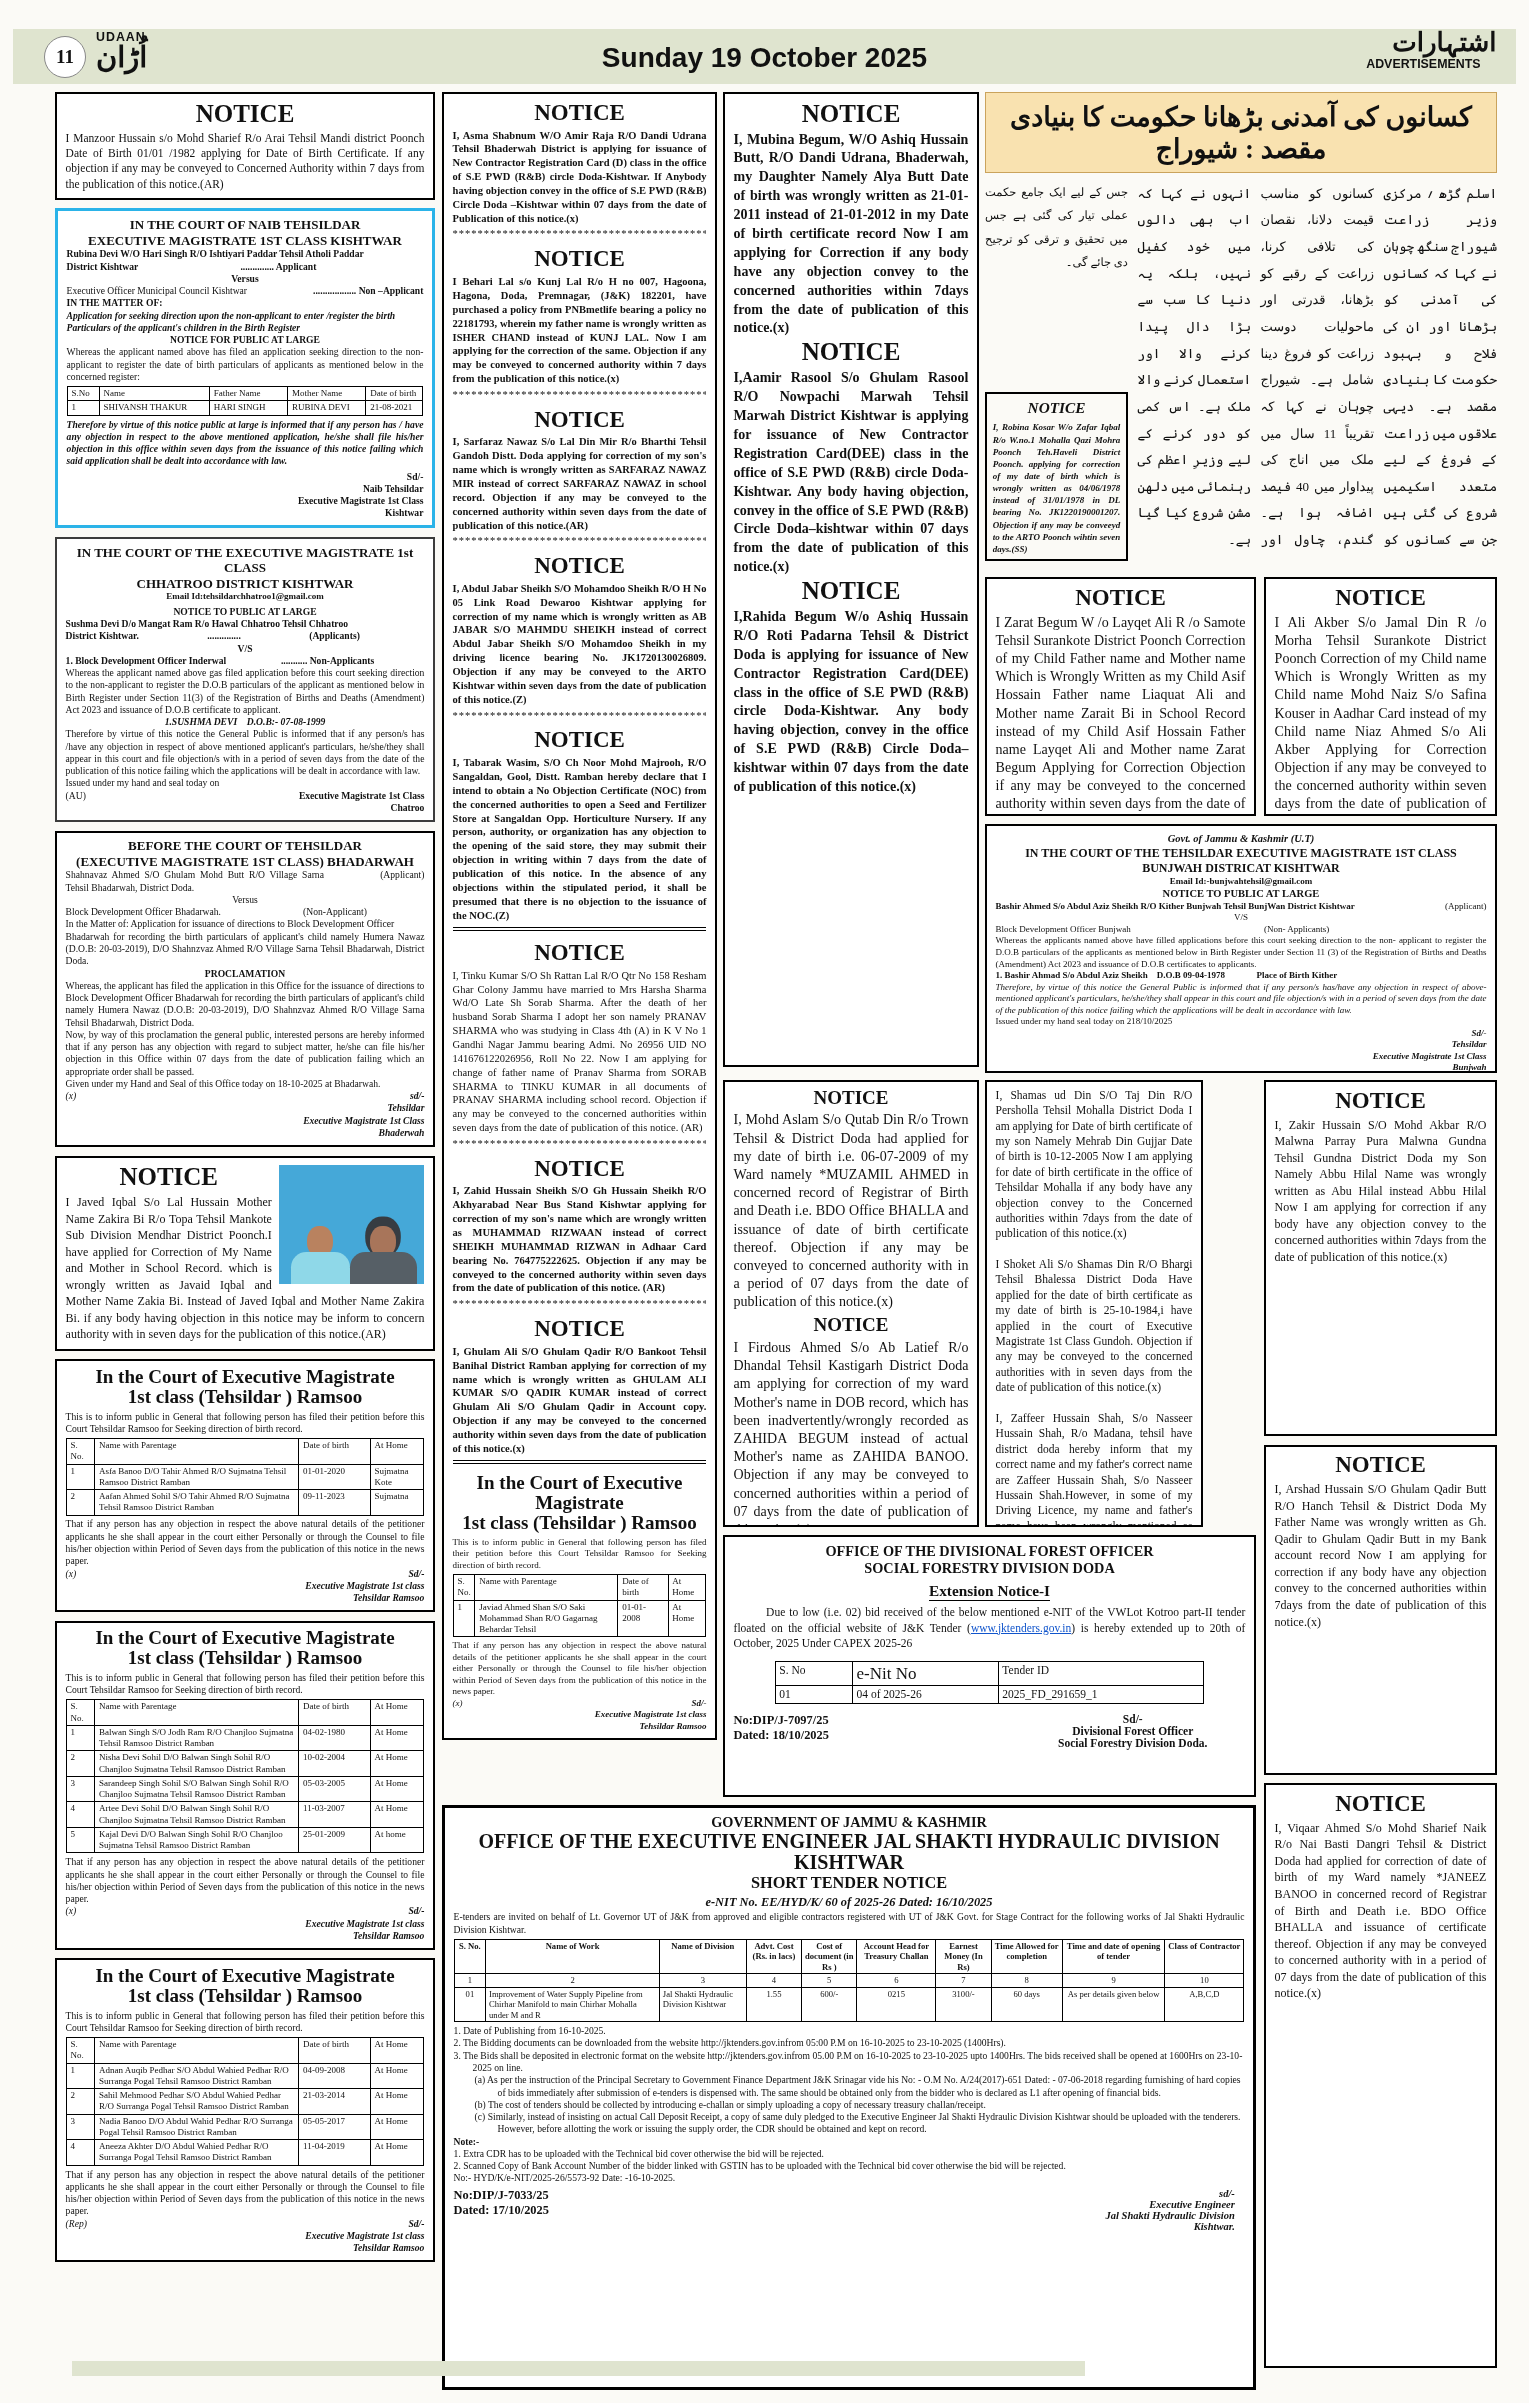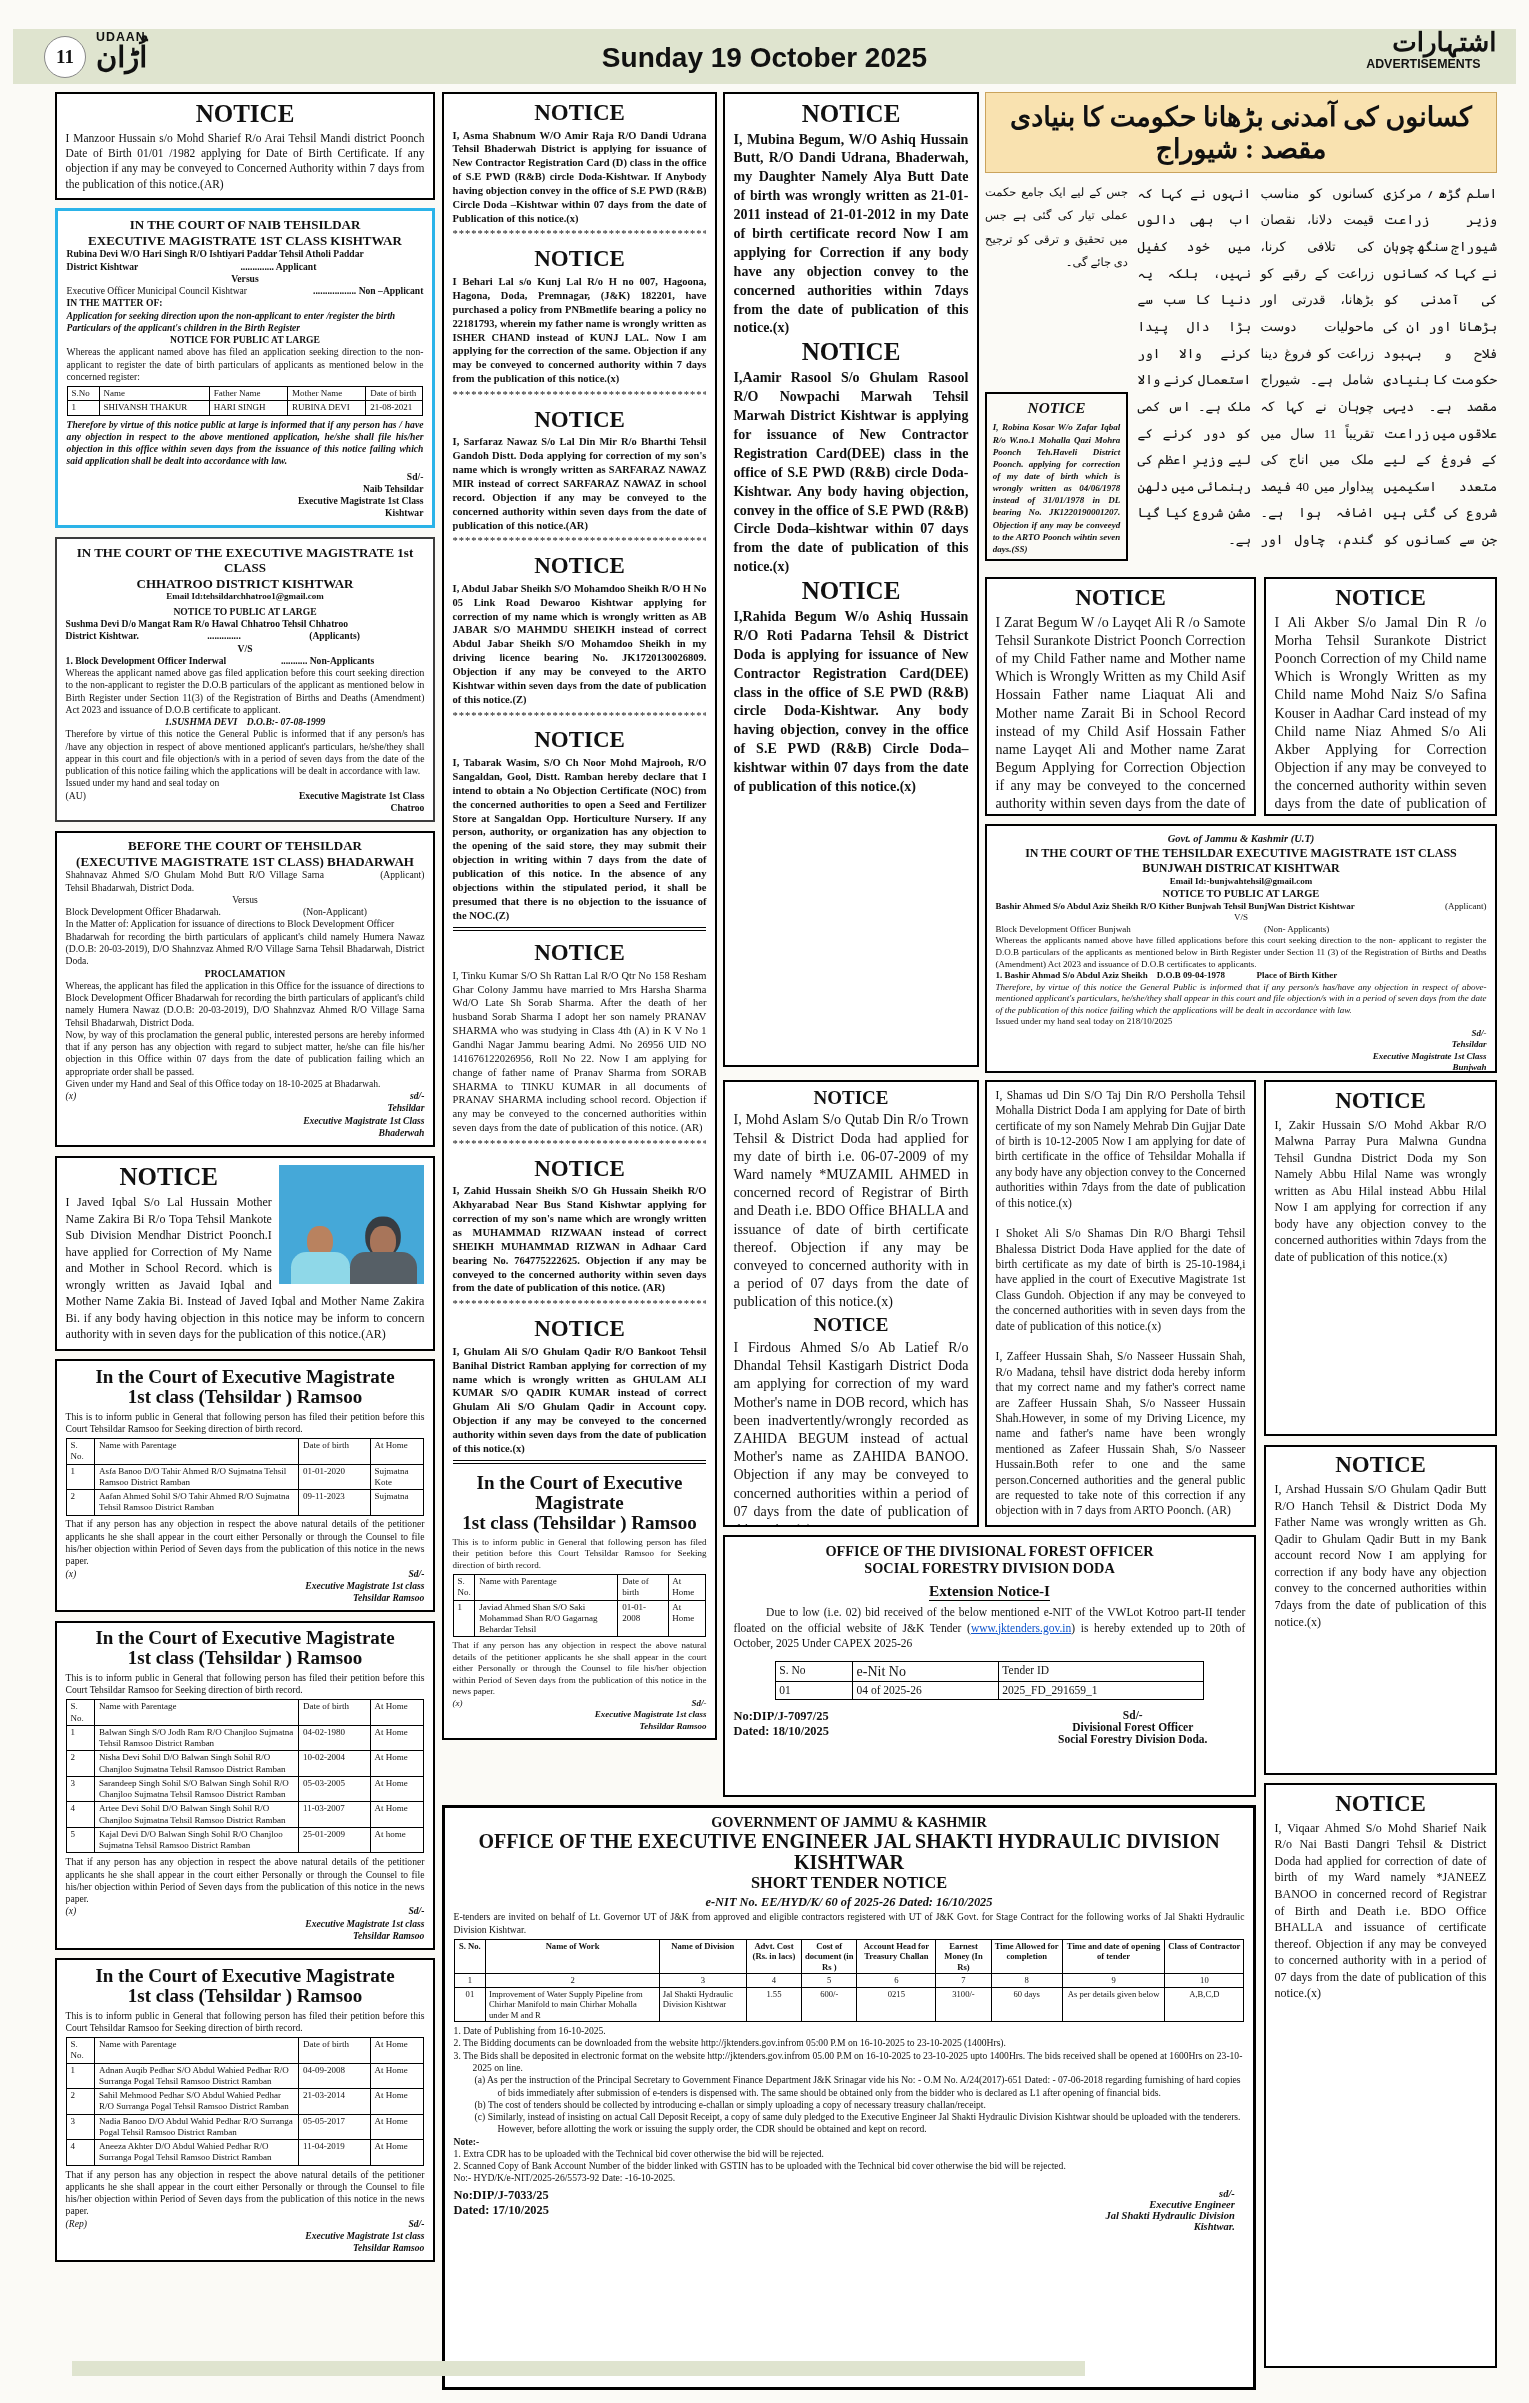--- a/index.html
+++ b/index.html
@@ -47,21 +47,21 @@
   
   .abs{position:absolute;box-sizing:border-box;}
   #col1{left:55px;top:92px;width:380px;}
   #col2{left:442px;top:92px;width:275px;}
   #col3{left:723px;top:92px;width:256px;height:975px;}
   #urdu{left:985px;top:92px;width:512px;height:478px;}
   #zarat{left:985px;top:577px;width:271px;height:239px;}
   #alia{left:1264px;top:577px;width:233px;height:239px;}
   #bunj{left:985px;top:824px;width:512px;height:249px;}
   #bandA{left:723px;top:1080px;width:256px;height:447px;}
-  #bandB{left:985px;top:1080px;width:271px;height:447px;}
+  #bandB{left:985px;top:1080px;width:218px;height:447px;}
   #col5b{left:1264px;top:1080px;width:233px;}
   #forest{left:723px;top:1535px;width:533px;height:262px;}
   #tender{left:442px;top:1805px;width:814px;height:585px;}
   #fstrip{left:72px;top:2361px;width:1013px;height:15.3px;background:#dfe4cf;}
   #col3 .bx,#bandB .bx{height:100%;overflow:hidden;}
   #bandA .bx{height:100%;overflow:hidden;}
   #urdu,#zarat,#alia,#bunj,#forest,#tender{overflow:hidden;}
   #zarat .bx,#alia .bx,#bunj .bx,#forest .bx,#tender .bx{height:100%;overflow:hidden;}
   
   .photo{float:right;width:145px;height:119px;background:#45a8d8;margin:1.9px 0 3.8px 7.6px;position:relative;overflow:hidden;}
@@ -552,21 +552,21 @@
       <div class="c" style="margin:5.7px 0 3.8px">
         <span class="fo-title">Extension Notice-I</span>
       </div>
       <div class="jb f12" style="text-indent:32.5px">
         <span>Due to low (i.e. 02) bid received of the below mentioned e-NIT of the VWLot Kotroo part-II tender  floated on the official website of J&amp;K Tender (</span><span class="lnk">www.jktenders.gov.in</span><span>) is hereby extended up to 20th  of October, 2025 Under CAPEX 2025-26</span>
       </div>
       <table class="tb" style="width:84%;margin:9.6px auto;">
         <tbody>
             <tr>
           <th style="width:18%;font-size:11.5px">S. No</th>
-          <th style="width:34%;font-size:14px">e-Nit No</th>
+          <th style="width:34%;font-size:17px">e-Nit No</th>
           <th style="width:48%;font-size:11.5px">Tender ID</th>
         </tr>
         <tr>
           <td style="font-size:11.5px">01</td>
           <td style="font-size:11.5px">04 of 2025-26</td>
           <td style="font-size:11.5px">2025_FD_291659_1</td>
         </tr>
       </tbody>
         </table>
       <div class="rowsb">

